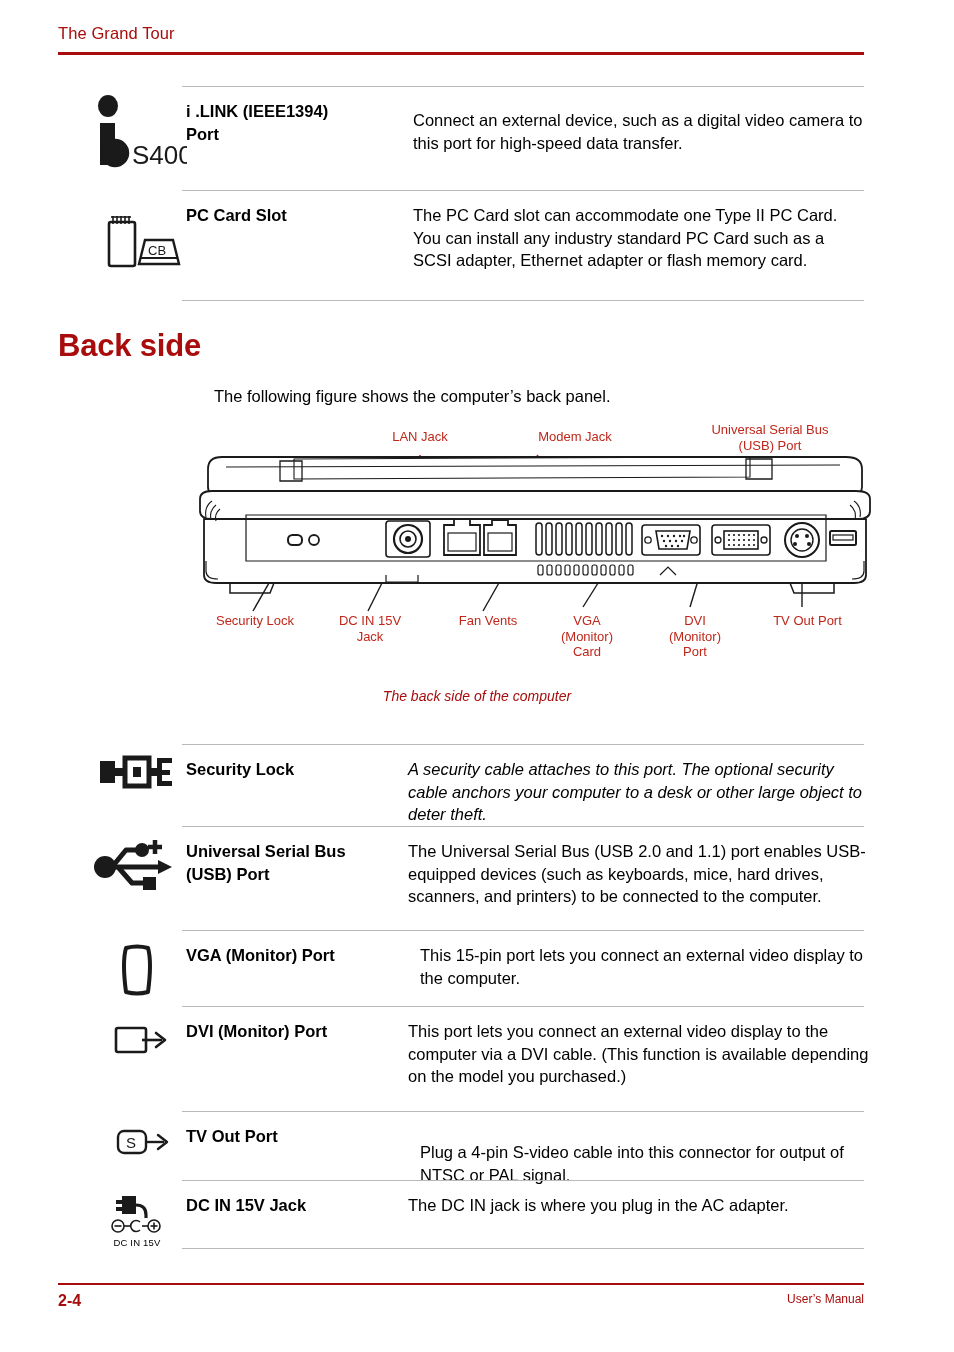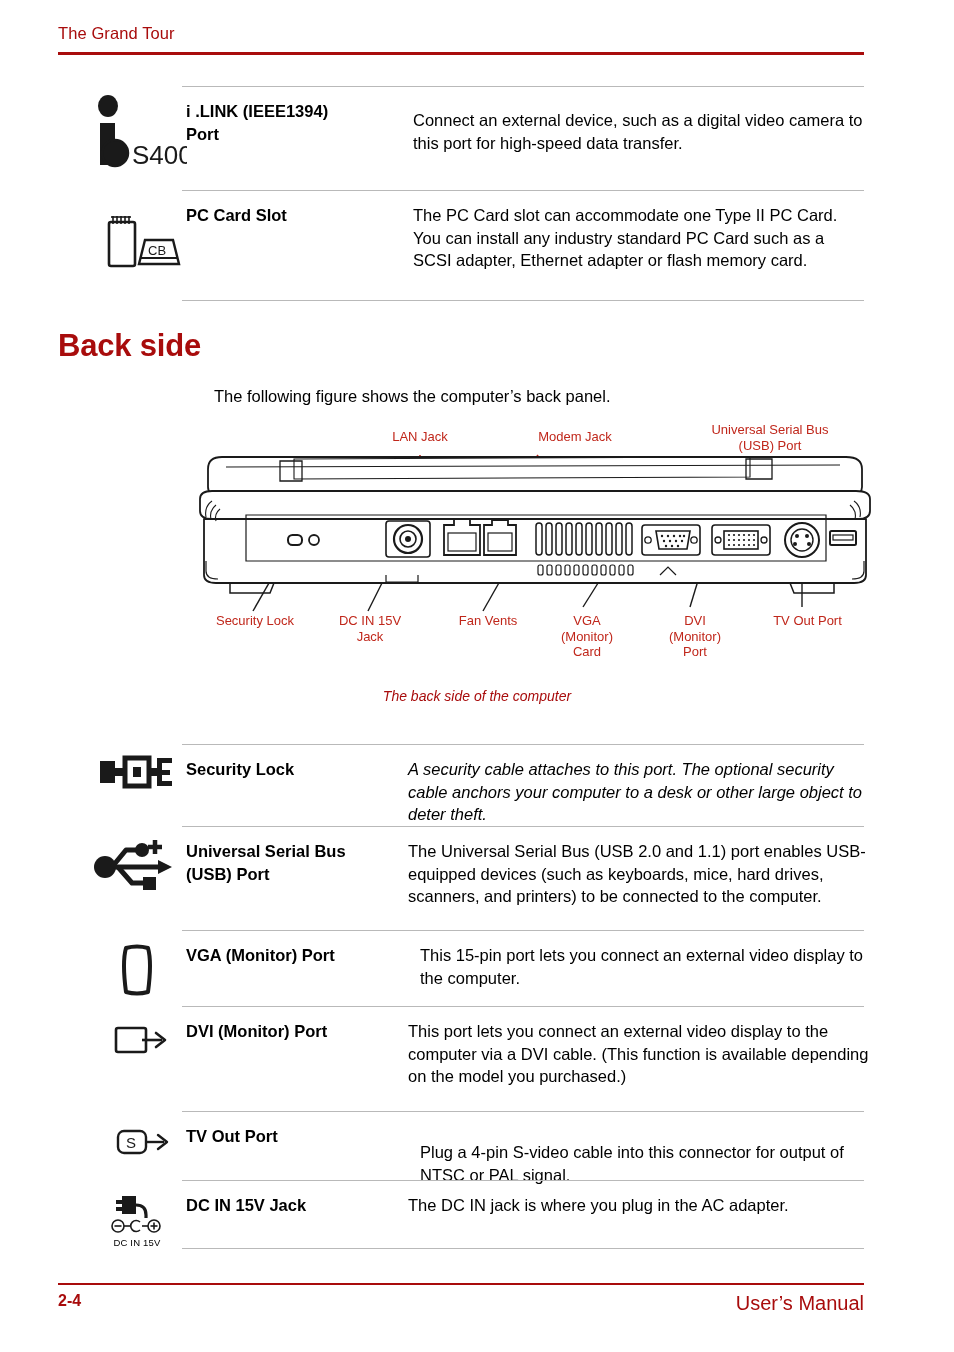--- a/index.html
+++ b/index.html
@@ -111,21 +111,21 @@
     position: absolute;
     left: 58px; top: 1292px;
     font-size: 16px;
     font-weight: bold;
     color: #A80C0C;
     text-align: center;
   }
   .footer-right {
     position: absolute;
     right: 90px; top: 1292px;
-    font-size: 20px;
+    font-size: 12px;
     color: #A80C0C;
   }
 
   .icon-svg { display: block; margin: 0 auto; }
   .dcin-label {
     font-size: 9.5px;
     letter-spacing: 0.2px;
     text-align: center;
     margin-top: 1px;
   }

